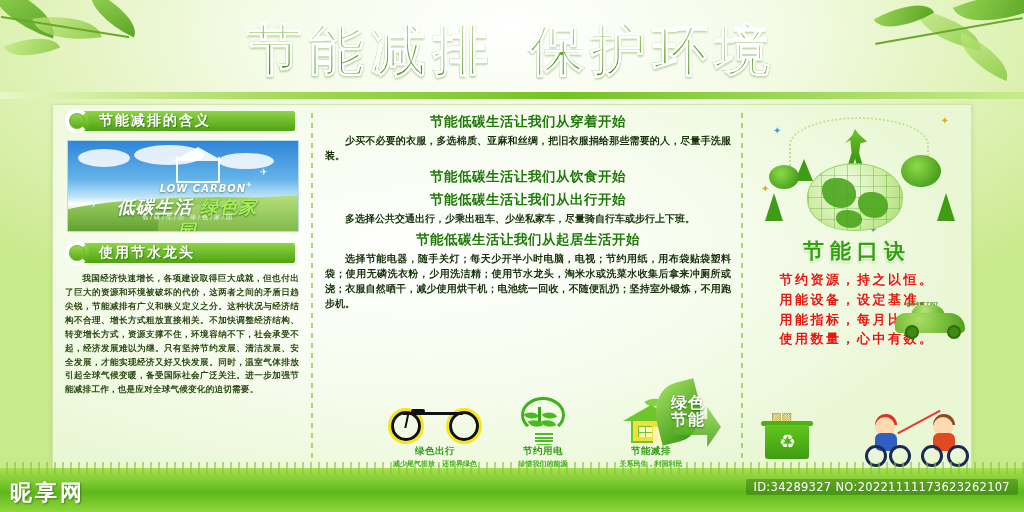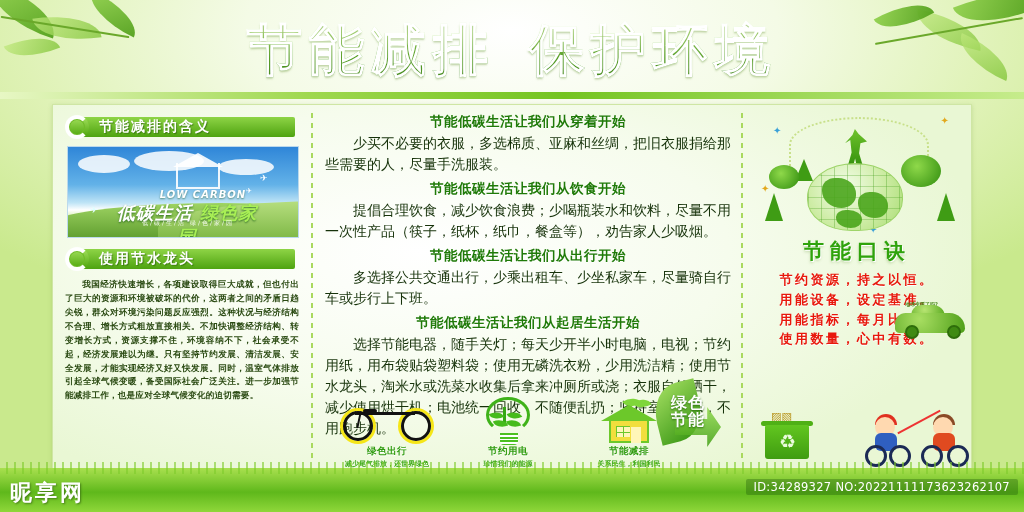--- a/index.html
+++ b/index.html
@@ -56,21 +56,21 @@
     box-shadow:0 1px 4px rgba(110,150,60,.25);
     display:flex; z-index:4;
   }
   .dashsep {
     width:2px; margin:8px 0;
     background:repeating-linear-gradient(#a9d95e 0 5px, transparent 5px 10px);
     flex:0 0 auto;
   }
 
   
-  #colLeft  { flex:0 0 258px; padding:10px 10px 6px 12px; position:relative; }
+  #colLeft  { flex:0 0 258px; padding:4px 10px 6px 12px; position:relative; }
   #colMid   { flex:1 1 auto;  padding:8px 10px 4px 12px; position:relative; }
   #colRight { flex:0 0 228px; padding:6px 8px; position:relative; }
 
   
   .ribbon {
     position:relative; height:24px; margin-bottom:7px;
     display:flex; align-items:center;
   }
   .ribbon .bar {
     position:absolute; left:14px; top:2px; right:6px; height:20px;
@@ -136,28 +136,28 @@
   #colLeft .para { width:234px; }
 
   
   .sec { margin-bottom:5px; }
   .sec h3 {
     text-align:center; font-size:13.5px; font-weight:bold; letter-spacing:.5px;
     color:#1f7a08; margin-bottom:2px;
     text-shadow:0 1px 0 rgba(255,255,255,.9);
   }
   .sec p {
-    font-size:14px; line-height:1.5; color:#16320a; text-align:justify;
-    text-indent:2em; font-weight:normal;
+    font-size:10px; line-height:1.5; color:#16320a; text-align:justify;
+    text-indent:2em; font-weight:bold;
   }
 
   
   #iconrow {
-    position:absolute; left:4px; bottom:2px; width:382px; height:86px;
-    display:flex; align-items:flex-end; justify-content:center;gap:13px;
+    position:absolute; left:10px; bottom:2px; width:382px; height:86px;
+    display:flex; align-items:flex-end; justify-content:flex-end;
   }
   .iconcell { width:108px; text-align:center; }
   .iconart { height:48px; position:relative; }
   .icap {
     font-size:9.5px; font-weight:bold; color:#2e9b0d; letter-spacing:.5px;
     text-shadow:0 1px 0 #fff;
   }
   .isub { font-size:7px; font-weight:bold; color:#3faa1a; margin-top:1px; }
 
   
@@ -412,35 +412,34 @@
         <div class="lcSub">低/碳/生/活  绿/色/家/园</div>
       </div>
 
 
       <div class="ribbon" style="margin-top:9px;">
         <div class="bar"></div>
         <div class="ring"></div>
         <div class="rtxt">使用节水龙头</div>
       </div>
 
-      <div class="para">我国经济快速增长，各项建设取得巨大成就，但也付出了巨大的资源和环境被破坏的代价，这两者之间的矛盾日趋尖锐，群众对环境污染问题反应强烈。这种状况与经济结构不合理、增长方式粗放直接相关。不加快调整经济结构、转变增长方式，资源支撑不住，环境容纳不下，社会承受不起，经济发展难以为继。只有坚持节约发展、清洁发展、安全发展，才能实现经济又好又快发展。同时，温室气体排放引起全球气候变暖，备受国际社会广泛关注。进一步加强节能减排工作，也是应对全球气候变化的迫切需要。</div>
+      <div class="para">我国经济快速增长，各项建设取得巨大成就，但也付出了巨大的资源和环境被破坏的代价，这两者之间的矛盾日趋尖锐，节能减排有广义和狭义定义之分。这种状况与经济结构不合理、增长方式粗放直接相关。不加快调整经济结构、转变增长方式，资源支撑不住，环境容纳不下，社会承受不起，经济发展难以为继。只有坚持节约发展、清洁发展、安全发展，才能实现经济又好又快发展。同时，温室气体排放引起全球气候变暖，备受国际社会广泛关注。进一步加强节能减排工作，也是应对全球气候变化的迫切需要。</div>
     </div>
 
     <div class="dashsep"></div>
 
     <div id="colMid">
 
       <div class="sec">
         <h3>节能低碳生活让我们从穿着开始</h3>
         <p>少买不必要的衣服，多选棉质、亚麻和丝绸，把旧衣服捐给那些需要的人，尽量手洗服装。</p>
       </div>
 
       <div class="sec">
         <h3>节能低碳生活让我们从饮食开始</h3>
-        <p>提倡合理饮食，减少饮食浪费；少喝瓶装水和饮料，尽量不用一次性产品（筷子，纸杯，纸巾，餐盒等），劝告家人少吸烟。</p>
       </div>
 
       <div class="sec">
         <h3>节能低碳生活让我们从出行开始</h3>
         <p>多选择公共交通出行，少乘出租车、少坐私家车，尽量骑自行车或步行上下班。</p>
       </div>
 
       <div class="sec">
         <h3>节能低碳生活让我们从起居生活开始</h3>
         <p>选择节能电器，随手关灯；每天少开半小时电脑，电视；节约用纸，用布袋贴袋塑料袋；使用无磷洗衣粉，少用洗洁精；使用节水龙头，淘米水或洗菜水收集后拿来冲厕所或浇；衣服自然晒干，减少使用烘干机；电池统一回收，不随便乱扔；坚持室外锻炼，不用跑步机。</p>

